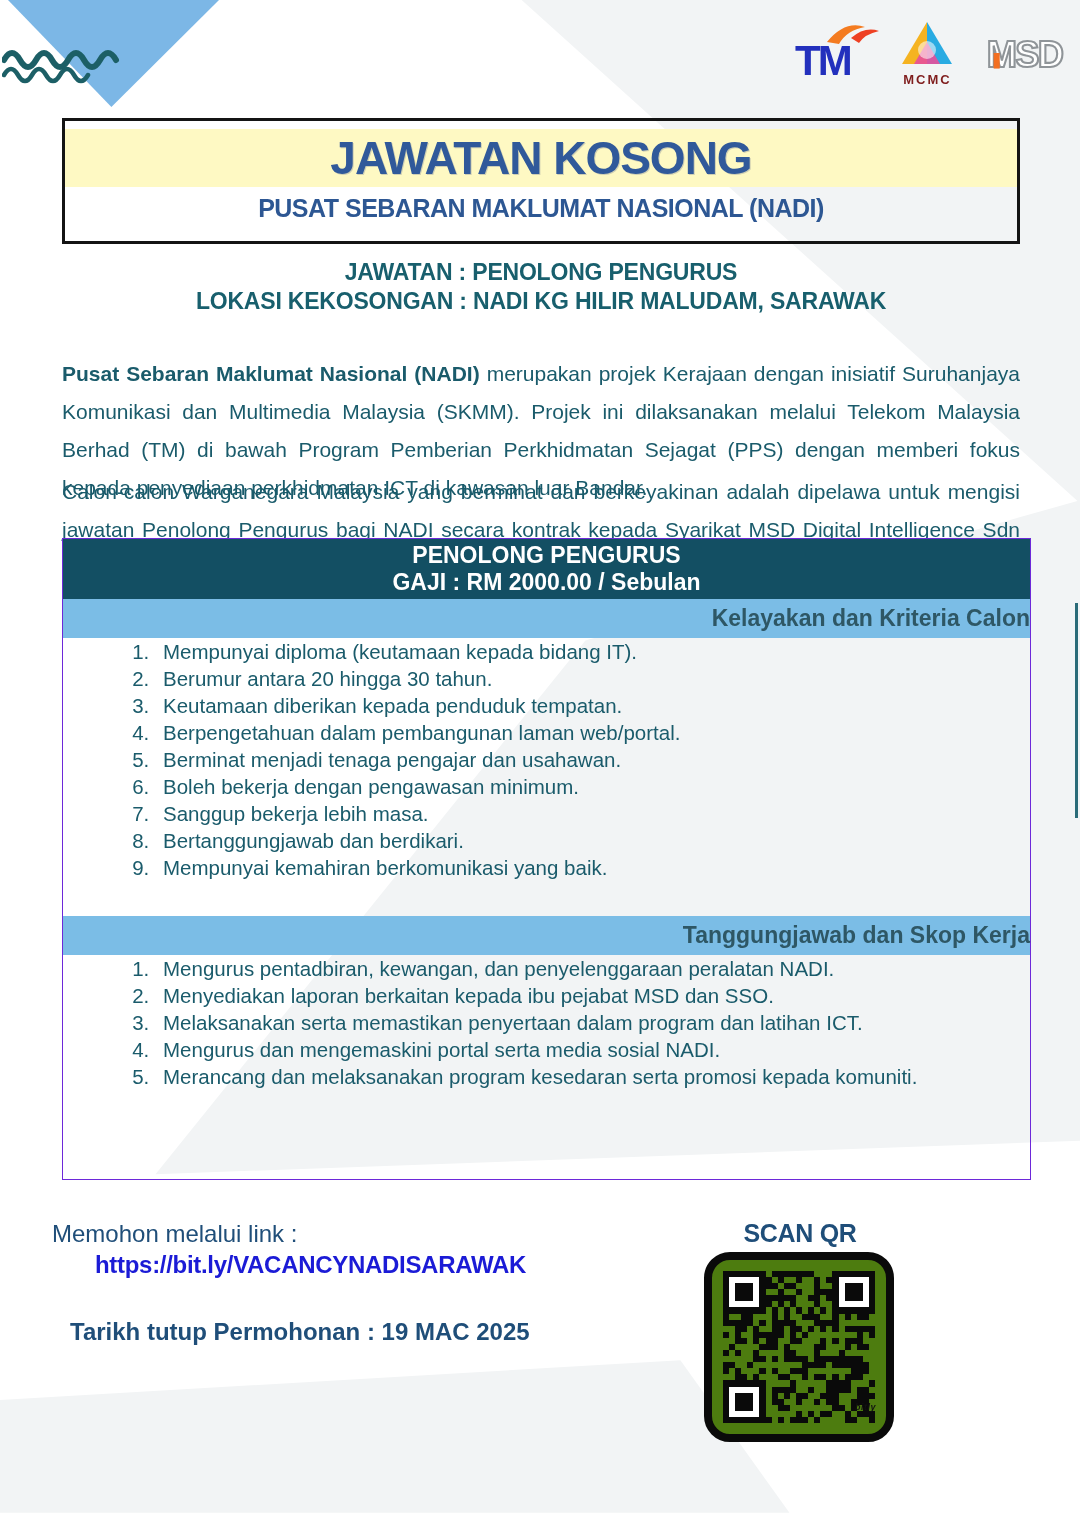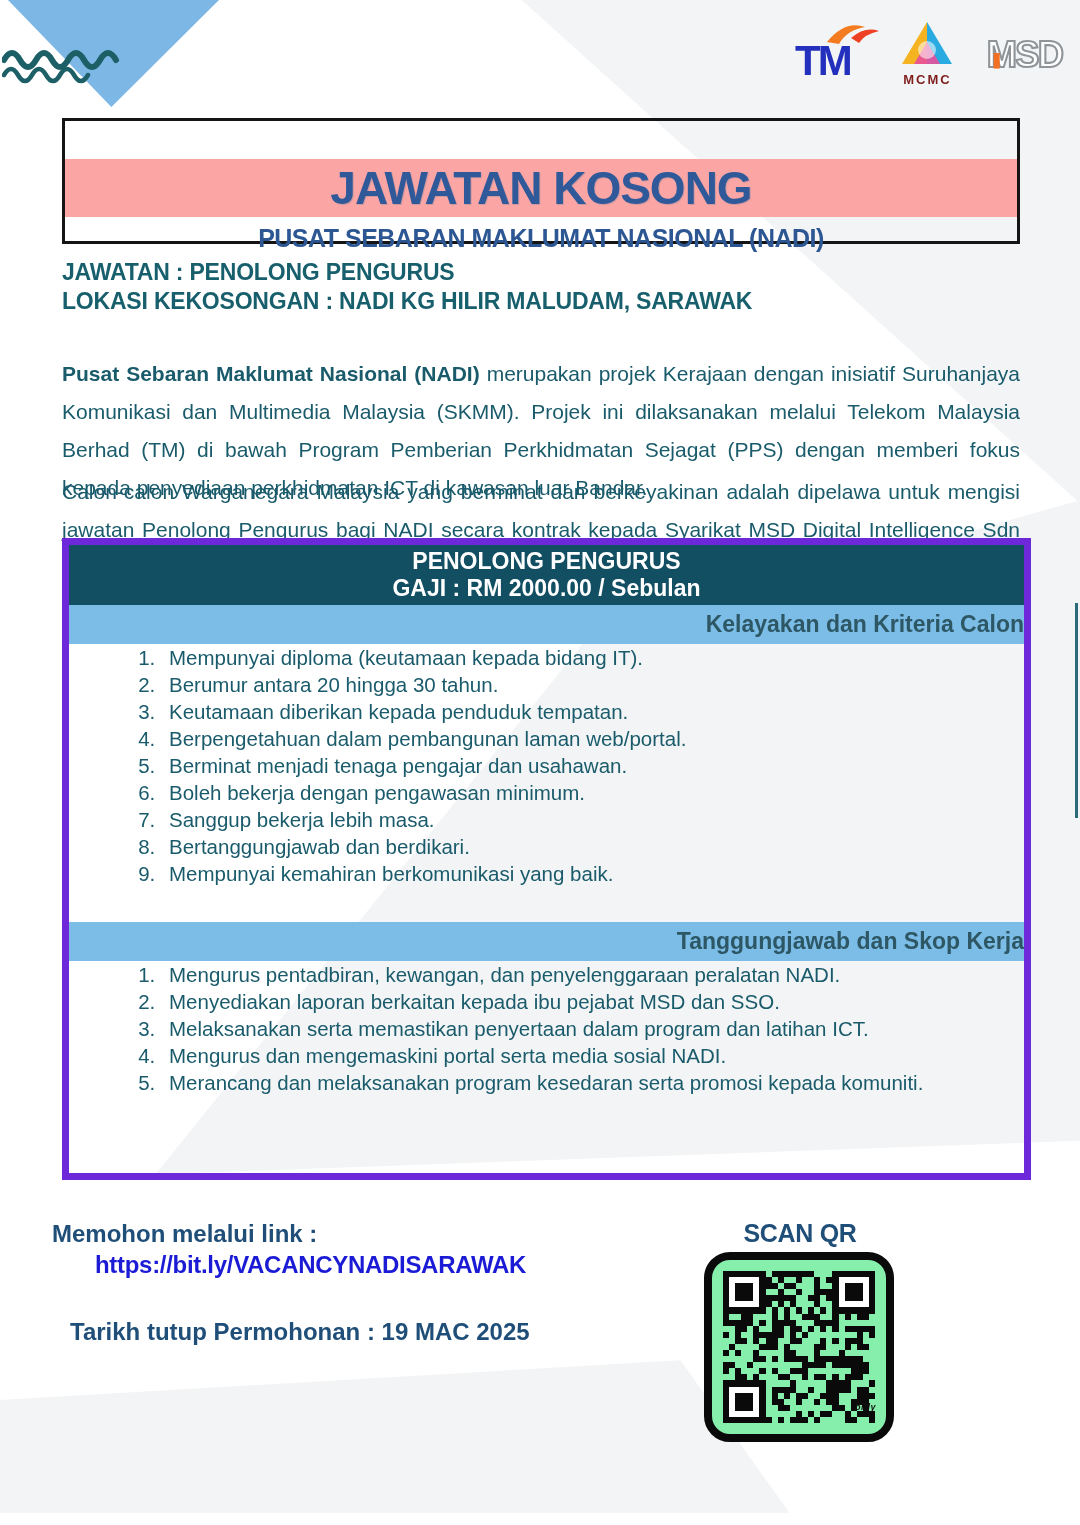--- a/index.html
+++ b/index.html
@@ -28,61 +28,61 @@
     color:#2330bd;letter-spacing:-3px;line-height:1;}
   .tm-swoosh{position:absolute;left:30px;top:0;}
   .mcmc-logo{position:relative;width:66px;height:66px;text-align:center;}
   .mcmc-label{position:absolute;left:0;right:0;bottom:0;font-size:13px;font-weight:700;
     color:#7f1d1d;letter-spacing:2px;line-height:1;}
   .msd-logo{width:92px;height:52px;}
 
   
   .title-box{position:absolute;left:62px;top:118px;width:958px;height:126px;
     border:3px solid #141414;box-sizing:border-box;z-index:2;}
-  .title-band{margin-top:38px;height:58px;background:#fca5a5;display:flex;
+  .title-band{margin-top:8px;height:58px;background:#fef9c3;display:flex;
     align-items:center;justify-content:center;}
   .poster-title{font-size:46px;font-weight:800;color:#30599a;letter-spacing:-1px;
     text-shadow:1px 1px 0 rgba(120,130,150,.35);}
   .poster-subtitle{margin-top:7px;text-align:center;font-size:25px;font-weight:800;
     color:#2d5793;letter-spacing:-.5px;}
 
   
-  .job-lines{position:absolute;left:62px;top:258px;width:958px;
+  .job-lines{position:absolute;left:62px;top:258px;width:958px;text-align:center;
     z-index:2;color:#185f6d;font-weight:800;font-size:23px;line-height:29px;letter-spacing:-.2px;}
   .para{position:absolute;left:62px;width:958px;z-index:2;color:#1a5b6b;
     font-size:21px;line-height:38px;text-align:justify;}
   .para b{font-weight:800;}
   .para-intro{top:334px;}
   .para-invite{top:452px;}
 
   
   .content-box{position:absolute;left:62px;top:538px;width:969px;height:642px;
-    border:7px solid #6d28d9;box-sizing:border-box;z-index:2;}
+    border:1px solid #6d28d9;box-sizing:border-box;z-index:2;}
   .position-band{height:60px;background:#134f63;color:#ffffff;text-align:center;
     display:flex;flex-direction:column;justify-content:center;font-weight:800;
     font-size:23px;line-height:27px;}
   .section-band{height:39px;background:#7bbde6;color:#2e5765;text-align:center;
     display:flex;align-items:center;justify-content:flex-end;font-weight:800;font-size:23px;}
   ol.criteria{margin:0;padding:0 38px 0 92px;color:#1a5b6b;font-size:20.5px;line-height:27px;}
   ol.criteria li{padding-left:8px;}
   .list-kelayakan{margin-top:24px;}
   .band-tanggungjawab{margin-top:35px;}
   .list-tanggungjawab{margin-top:40px;}
 
   
-  .apply-label{position:absolute;left:52px;top:1220px;font-size:24px;font-weight:700;
+  .apply-label{position:absolute;left:52px;top:1220px;font-size:24px;font-weight:400;
     color:#1f4e79;z-index:2;text-align:center;}
   .apply-link{position:absolute;left:95px;top:1251px;font-size:24px;font-weight:800;
     color:#1b1bd6;z-index:2;text-decoration:none;letter-spacing:-.3px;}
   .deadline{position:absolute;left:70px;top:1318px;font-size:24px;font-weight:800;
     color:#1f4e79;z-index:2;}
   .qr-label{position:absolute;left:705px;top:1219px;width:190px;text-align:center;
     font-size:25px;font-weight:800;color:#1f4e79;z-index:2;letter-spacing:-.3px;}
   .qr-box{position:absolute;left:704px;top:1252px;width:190px;height:190px;z-index:2;
-    background:#86efac;border:8px solid #0a0a0a;border-radius:26px;box-sizing:border-box;}
+    background:#4d7c0f;border:8px solid #0a0a0a;border-radius:26px;box-sizing:border-box;}
   .qr-box svg{position:absolute;left:11px;top:11px;}
   .qr-brand{position:absolute;right:10px;bottom:22px;font-size:9px;font-weight:700;
     color:#111;font-style:italic;letter-spacing:.5px;}
 </style>
 </head>
 <body>
 
 <div class="bg-shape bg-top-right"></div>
 <div class="bg-shape bg-mid-swath"></div>
 <div class="bg-shape bg-bottom-left"></div>

